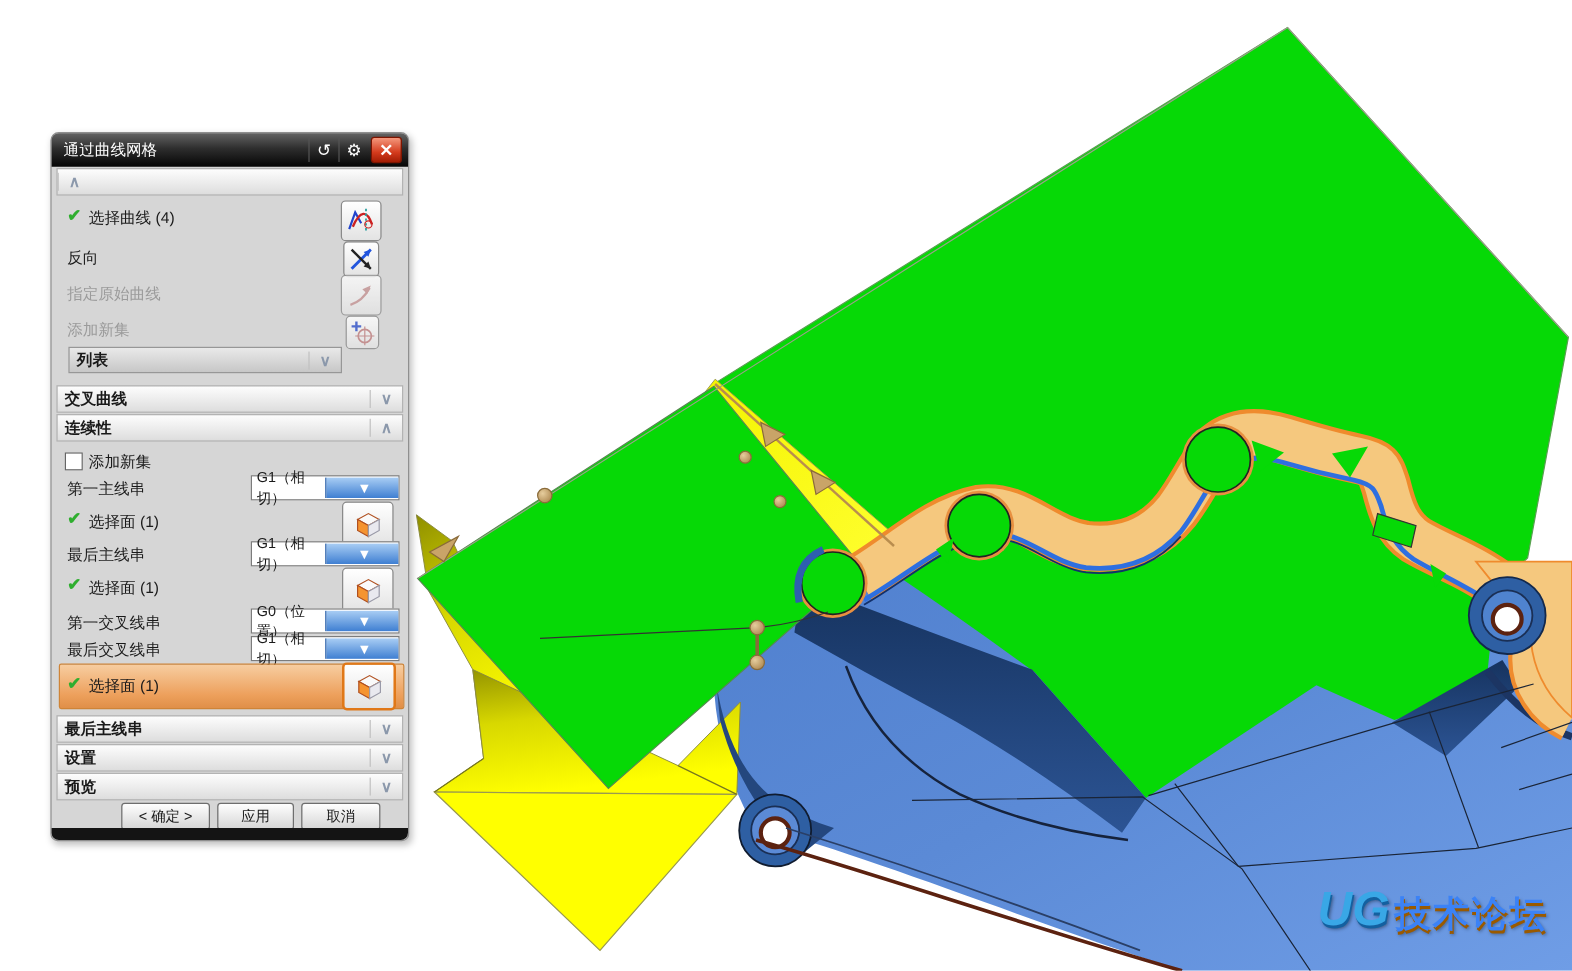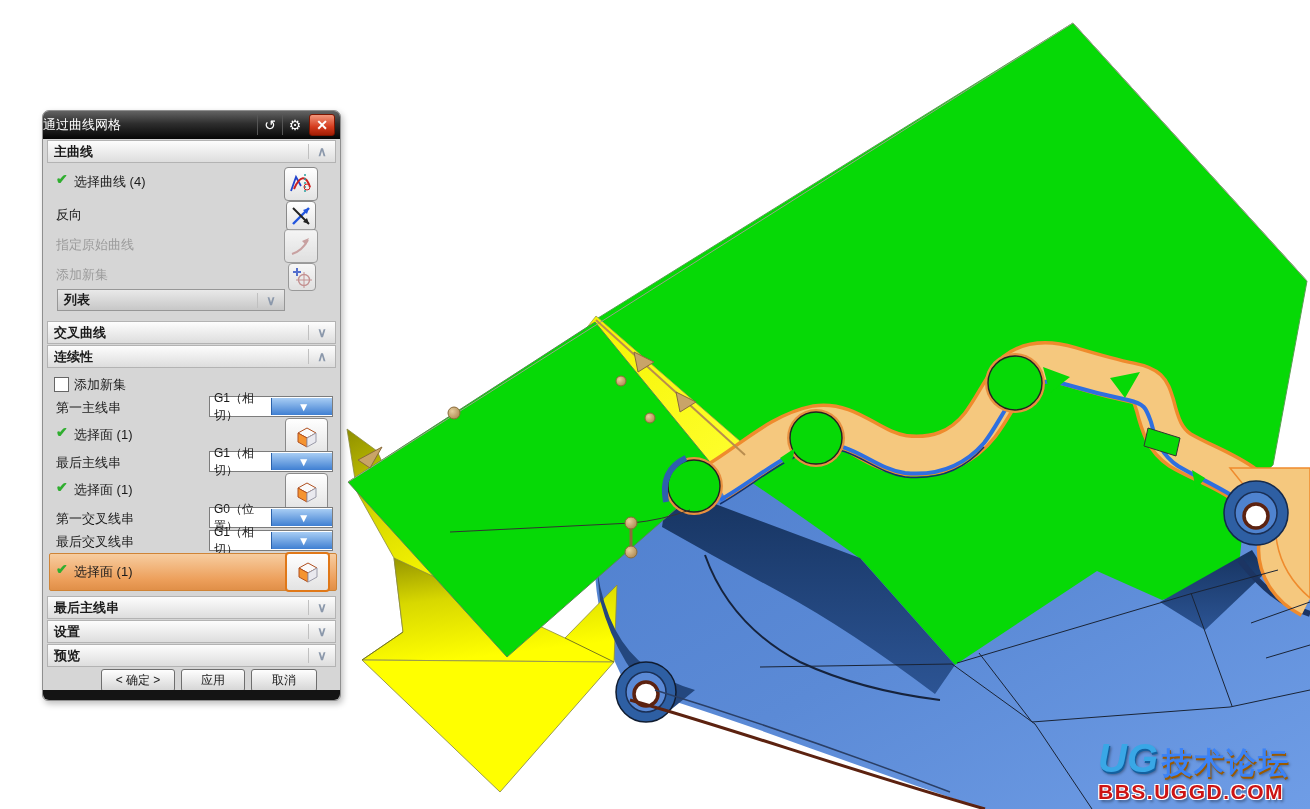--- a/index.html
+++ b/index.html
@@ -1,21 +1,21 @@
 <!DOCTYPE html>
 <html><head>
 <meta charset="utf-8">
 <style>
   html,body{margin:0;padding:0;}
   body{width:1310px;height:809px;overflow:hidden;background:#fff;font-family:"Liberation Sans",sans-serif;position:relative;}
   #viewport{position:absolute;left:0;top:0;width:1310px;height:809px;}
   
   #dlg{position:absolute;left:42px;top:110px;width:297px;height:589px;background:#d6d6d6;border:1px solid #8f8f8f;border-radius:7px 7px 6px 6px;box-shadow:2px 3px 6px rgba(0,0,0,.25);font-size:12px;color:#1a1a1a;}
   .tbar{position:absolute;left:0;top:0;right:0;height:28px;background:linear-gradient(#636363,#2e2e2e 45%,#050505);border-radius:6px 6px 0 0;display:flex;align-items:center;}
-  .tbar .ttl{color:#fff;font-size:13px;flex:1;}
+  .tbar .ttl{color:#fff;font-size:13px;padding-left:10px;flex:1;}
   .tbtn{width:24px;height:20px;display:flex;align-items:center;justify-content:center;color:#fff;font-size:14px;border-left:1px solid #555;}
   .tbtn.close{background:linear-gradient(#f4977c,#d43b1d 60%,#a31d04);border:1px solid #7e1500;border-radius:3px;margin:0 5px 0 2px;font-weight:bold;}
   .sech{position:absolute;left:4px;right:4px;height:23px;background:linear-gradient(#fdfdfd,#dddddd);border:1px solid #b3b3b3;box-sizing:border-box;display:flex;align-items:center;}
   .sech b{padding-left:6px;font-size:13px;flex:1;}
   .chev{width:26px;text-align:center;color:#8b98ab;font-weight:bold;font-size:13px;border-left:1px solid #c0c0c0;}
   .lbl{position:absolute;font-size:13px;}
   .dis{color:#9b9b9b;}
   .chk{position:absolute;width:13px;height:13px;background:#fff;border:1px solid #666;}
   .ck{position:absolute;color:#2fae2f;font-size:14px;font-weight:bold;}
   .ibtn{position:absolute;background:linear-gradient(#ffffff,#e3e3e3);border:1px solid #8a8a8a;border-radius:4px;display:flex;align-items:center;justify-content:center;}
@@ -151,33 +151,31 @@
     <circle cx="631" cy="523" r="6" fill="url(#gBall)" stroke="#8a6b3a"></circle>
     <circle cx="631" cy="552" r="6" fill="url(#gBall)" stroke="#8a6b3a"></circle>
   </g>
 </svg>
 
 <div id="wm">
   <div class="l1">
     <span class="wmug">UG</span>
     <span class="wmbrand">技术论坛</span>
   </div>
-  <div class="wmsite">BBS.UGGD.COM</div>
 </div>
 
 <div id="dlg">
   <div class="tbar">
     <span class="ttl">通过曲线网格</span>
     <span class="tbtn">↺</span>
     <span class="tbtn">⚙</span>
     <span class="tbtn close">✕</span>
   </div>
 
   <div class="sech" style="top:29px">
-    <b>主曲线</b>
     <span class="chev">∧</span>
   </div>
 
   <span class="ck" style="left:13px;top:60px">✔</span>
   <span class="lbl" style="left:31px;top:62px">选择曲线  (4)</span>
   <div class="ibtn" style="left:241px;top:56px;width:32px;height:32px">
     <svg width="26" height="26">
       <polyline points="3,20 8,6 13,15" stroke="#2244cc" stroke-width="1.8" fill="none"></polyline>
       <path d="M6,18 C12,4 18,4 22,16" stroke="#cc2222" stroke-width="2" fill="none"></path>
       <line x1="17" y1="3" x2="17" y2="23" stroke="#2aa0a0" stroke-width="1.5" stroke-dasharray="2,2"></line>

